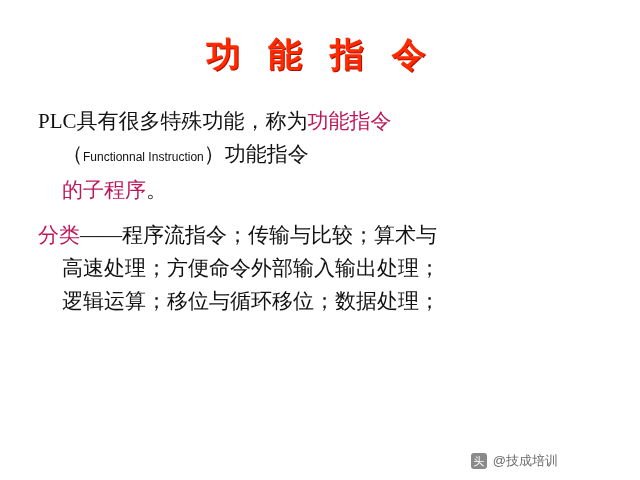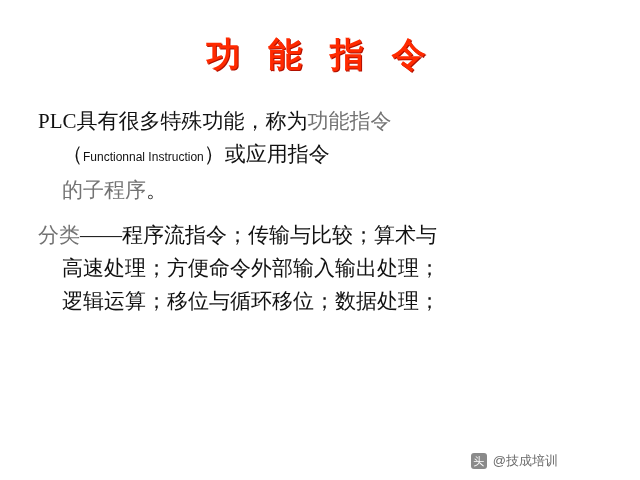--- a/index.html
+++ b/index.html
@@ -49,21 +49,21 @@
   }
   .indent1 {
     display: block;
     text-indent: 24px;
   }
   .indent2 {
     display: block;
     text-indent: 24px;
   }
   .red {
-    color: #737373;
+    color: #be185d;
   }
   .latin {
     font-family: "Liberation Sans", sans-serif;
     font-size: 12px;
   }
   .watermark {
     position: absolute;
     right: 14px;
     bottom: 10px;
     display: flex;
@@ -88,21 +88,21 @@
 <body>
 
 <div class="slide">
 
   <div class="title">功 能 指 令</div>
 
   <div class="body">
 
     <div class="para p1">
       <span>PLC具有很多特殊功能，称为</span><span class="red">功能指令</span>
-      <span class="indent1"><span>（</span><span class="latin">Functionnal Instruction</span><span>）或应用指令</span></span>
+      <span class="indent1"><span>（</span><span class="latin">Functionnal Instruction</span><span>）功能指令</span></span>
       <span class="indent1"><span class="red">的子程序</span><span>。</span></span>
     </div>
 
     <div class="para p2">
       <span class="red">分类</span><span>——程序流指令；传输与比较；算术与</span>
       <span class="indent2"><span>高速处理；方便命令外部输入输出处理；</span></span>
       <span class="indent2"><span>逻辑运算；移位与循环移位；数据处理；</span></span>
     </div>
 
   </div>

